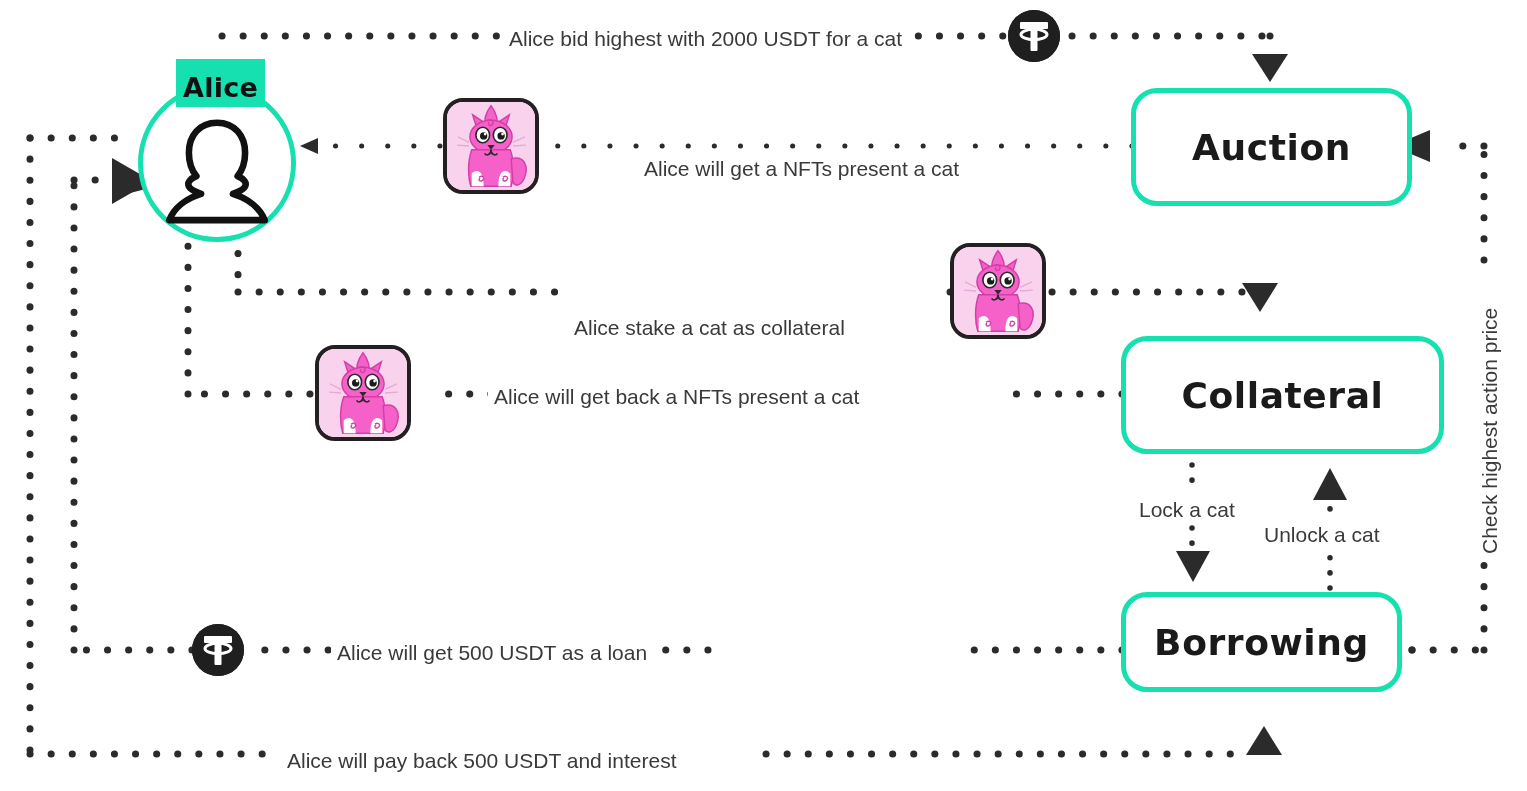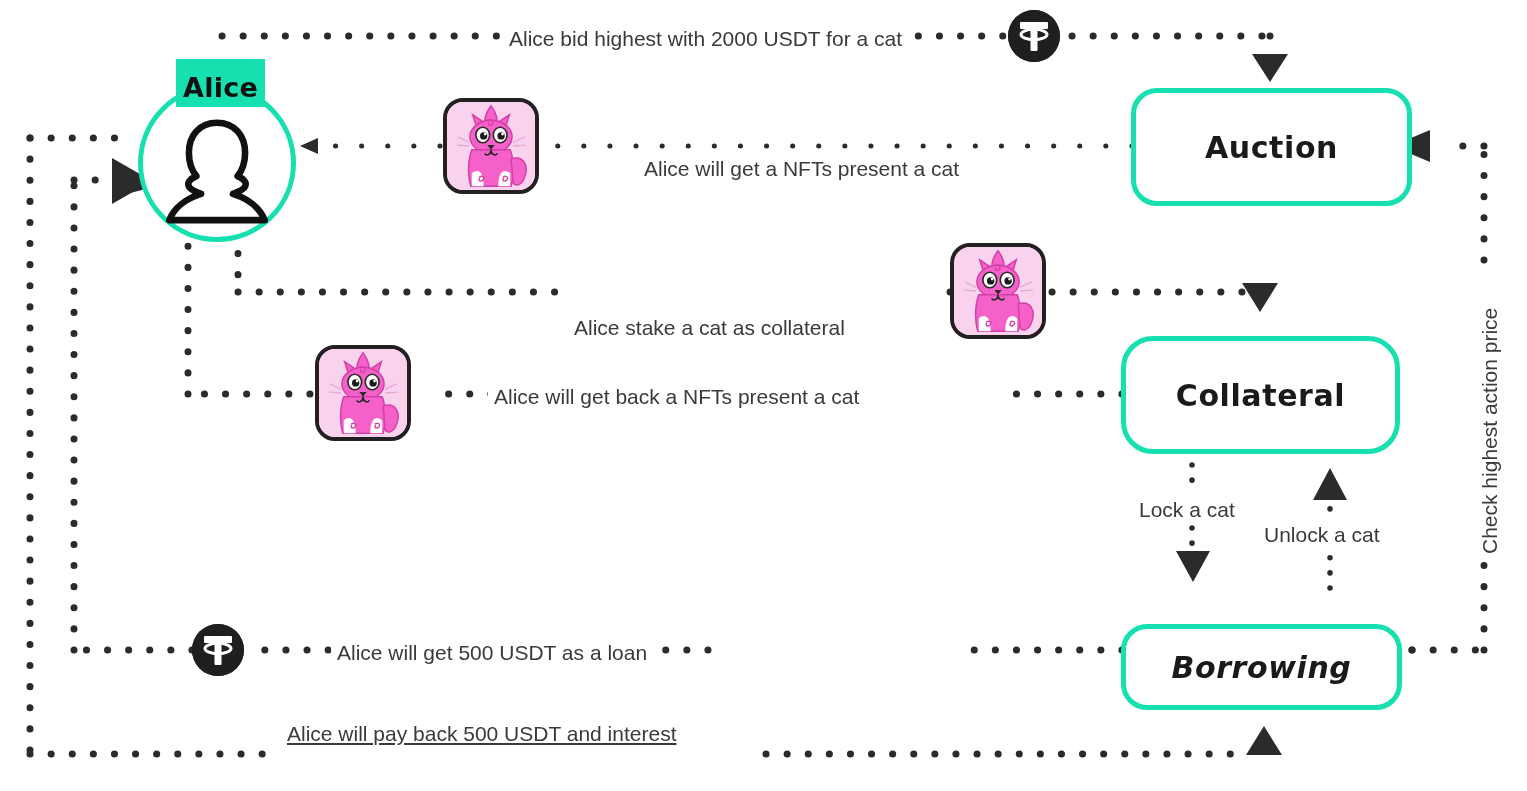--- a/index.html
+++ b/index.html
@@ -18,21 +18,21 @@
     border:5px solid #17e0b0;
     border-radius:26px;
     background:#ffffff;
     display:flex;align-items:center;justify-content:center;
     box-sizing:border-box;
     z-index:6;
   }
   .node-label{
     font-family:"DejaVu Sans","Liberation Sans",sans-serif;
     font-weight:bold;
-    font-size:30px;
+    font-size:36px;
     letter-spacing:0.6px;
     color:#1a1a1a;
   }
 
   
   #alice-actor{
     position:absolute;left:138px;top:84px;width:158px;height:158px;
     border:5px solid #17e0b0;border-radius:50%;background:#fff;
     box-sizing:border-box;z-index:7;
   }
@@ -161,43 +161,43 @@
                C111 100 108 96 101 93 C105 88 109 80 109 68
                C109 50 98 36 79 36 Z" fill="#ffffff" stroke="#111111" stroke-width="7" stroke-linejoin="round"></path>
     </svg>
   </div>
   <div id="alice-name">Alice</div>
 
   <div class="node-box" style="left:1131px;top:88px;width:281px;height:118px;">
     <span class="node-label">Auction</span>
   </div>
 
-  <div class="node-box" style="left:1121px;top:336px;width:279px;height:118px;border-radius:32px;">
+  <div class="node-box" style="left:1121px;top:336px;width:323px;height:118px;">
     <span class="node-label">Collateral</span>
   </div>
 
-  <div class="node-box" style="left:1121px;top:624px;width:281px;height:86px;font-style:italic;">
+  <div class="node-box" style="left:1121px;top:592px;width:281px;height:100px;">
     <span class="node-label">Borrowing</span>
   </div>
 
   <div class="edge-label" style="left:503px;top:25px;">Alice bid highest with 2000 USDT for a cat</div>
 
   <div class="edge-label" style="left:638px;top:135px;margin-top:20px;">Alice will get a NFTs present a cat</div>
 
   <div class="edge-label" style="left:568px;top:281px;margin-top:33px;">Alice stake a cat as collateral</div>
 
   <div class="edge-label" style="left:488px;top:383px;">Alice will get back a NFTs present a cat</div>
 
   <div class="edge-label" style="left:1133px;top:496px;">Lock a cat</div>
 
   <div class="edge-label" style="left:1258px;top:521px;">Unlock a cat</div>
 
   <div class="edge-label" style="left:331px;top:639px;">Alice will get 500 USDT as a loan</div>
 
-  <div class="edge-label" style="left:281px;top:720px;text-decoration:underline;">Alice will pay back 500 USDT and interest</div>
+  <div class="edge-label" style="left:281px;top:747px;">Alice will pay back 500 USDT and interest</div>
 
   <div class="edge-label vert" style="left:1476px;top:560px;">Check highest action price</div>
 
   <div class="badge" style="left:1008px;top:10px;">
     <div class="usdt-coin">
       <svg viewBox="0 0 52 52">
         <circle cx="26" cy="26" r="26" fill="#1f1f1f"></circle>
         <rect x="12" y="12" width="28" height="7" rx="1" fill="#ffffff"></rect>
         <rect x="22.5" y="12" width="7" height="29" rx="1" fill="#ffffff"></rect>
         <ellipse cx="26" cy="24.5" rx="13" ry="5.2" fill="none" stroke="#ffffff" stroke-width="3"></ellipse>

